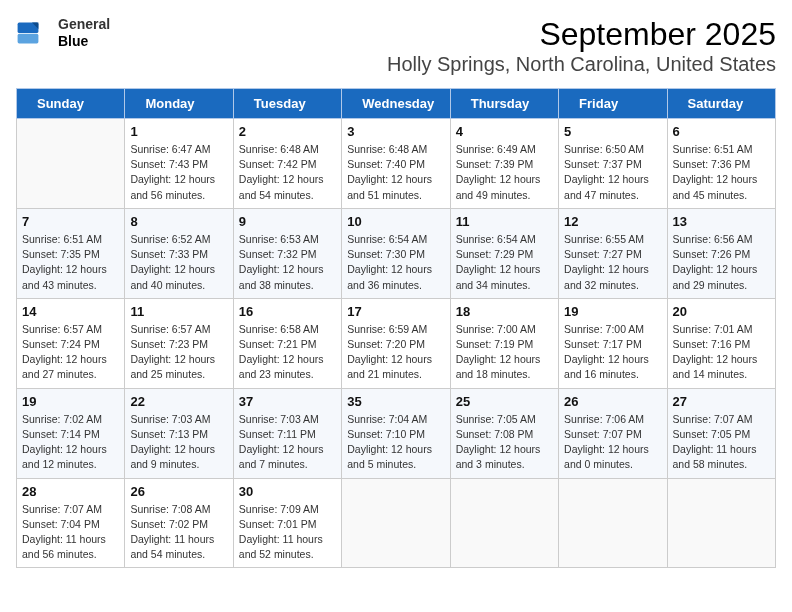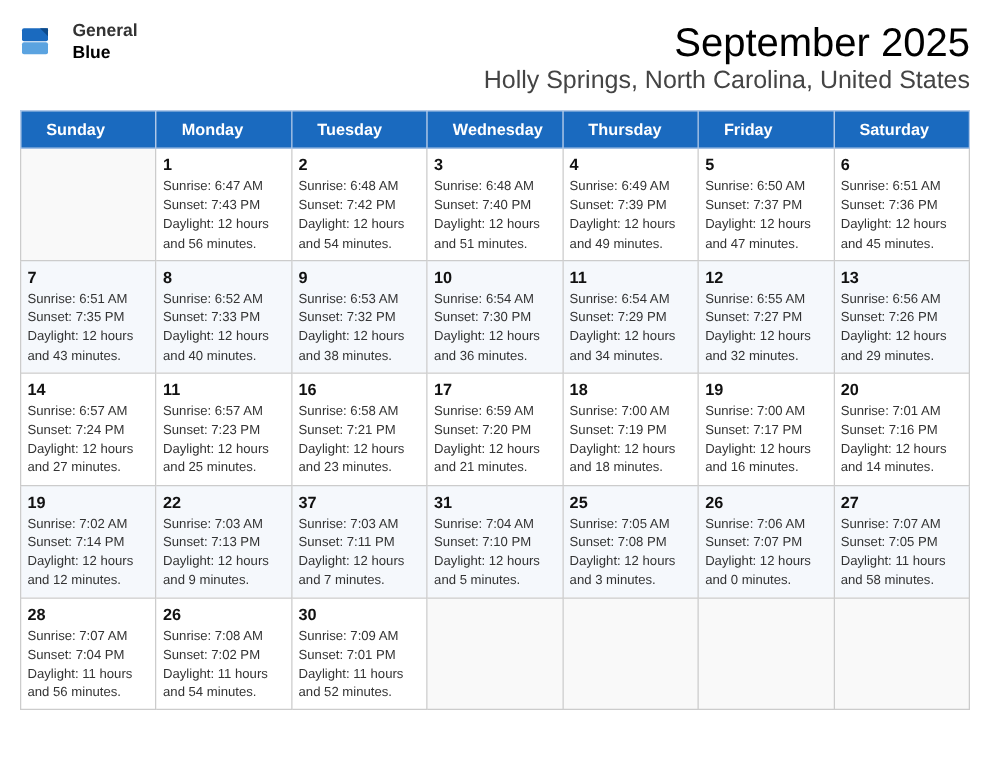--- a/index.html
+++ b/index.html
@@ -213,21 +213,21 @@
         </td>
         <td>
           <div class="day-num">22</div>
           <div class="day-info">Sunrise: 7:03 AM<br>Sunset: 7:13 PM<br>Daylight: 12 hours<br>and 9 minutes.</div>
         </td>
         <td>
           <div class="day-num">37</div>
           <div class="day-info">Sunrise: 7:03 AM<br>Sunset: 7:11 PM<br>Daylight: 12 hours<br>and 7 minutes.</div>
         </td>
         <td>
-          <div class="day-num">31</div>
+          <div class="day-num">35</div>
           <div class="day-info">Sunrise: 7:04 AM<br>Sunset: 7:10 PM<br>Daylight: 12 hours<br>and 5 minutes.</div>
         </td>
         <td>
           <div class="day-num">25</div>
           <div class="day-info">Sunrise: 7:05 AM<br>Sunset: 7:08 PM<br>Daylight: 12 hours<br>and 3 minutes.</div>
         </td>
         <td>
           <div class="day-num">26</div>
           <div class="day-info">Sunrise: 7:06 AM<br>Sunset: 7:07 PM<br>Daylight: 12 hours<br>and 0 minutes.</div>
         </td>

